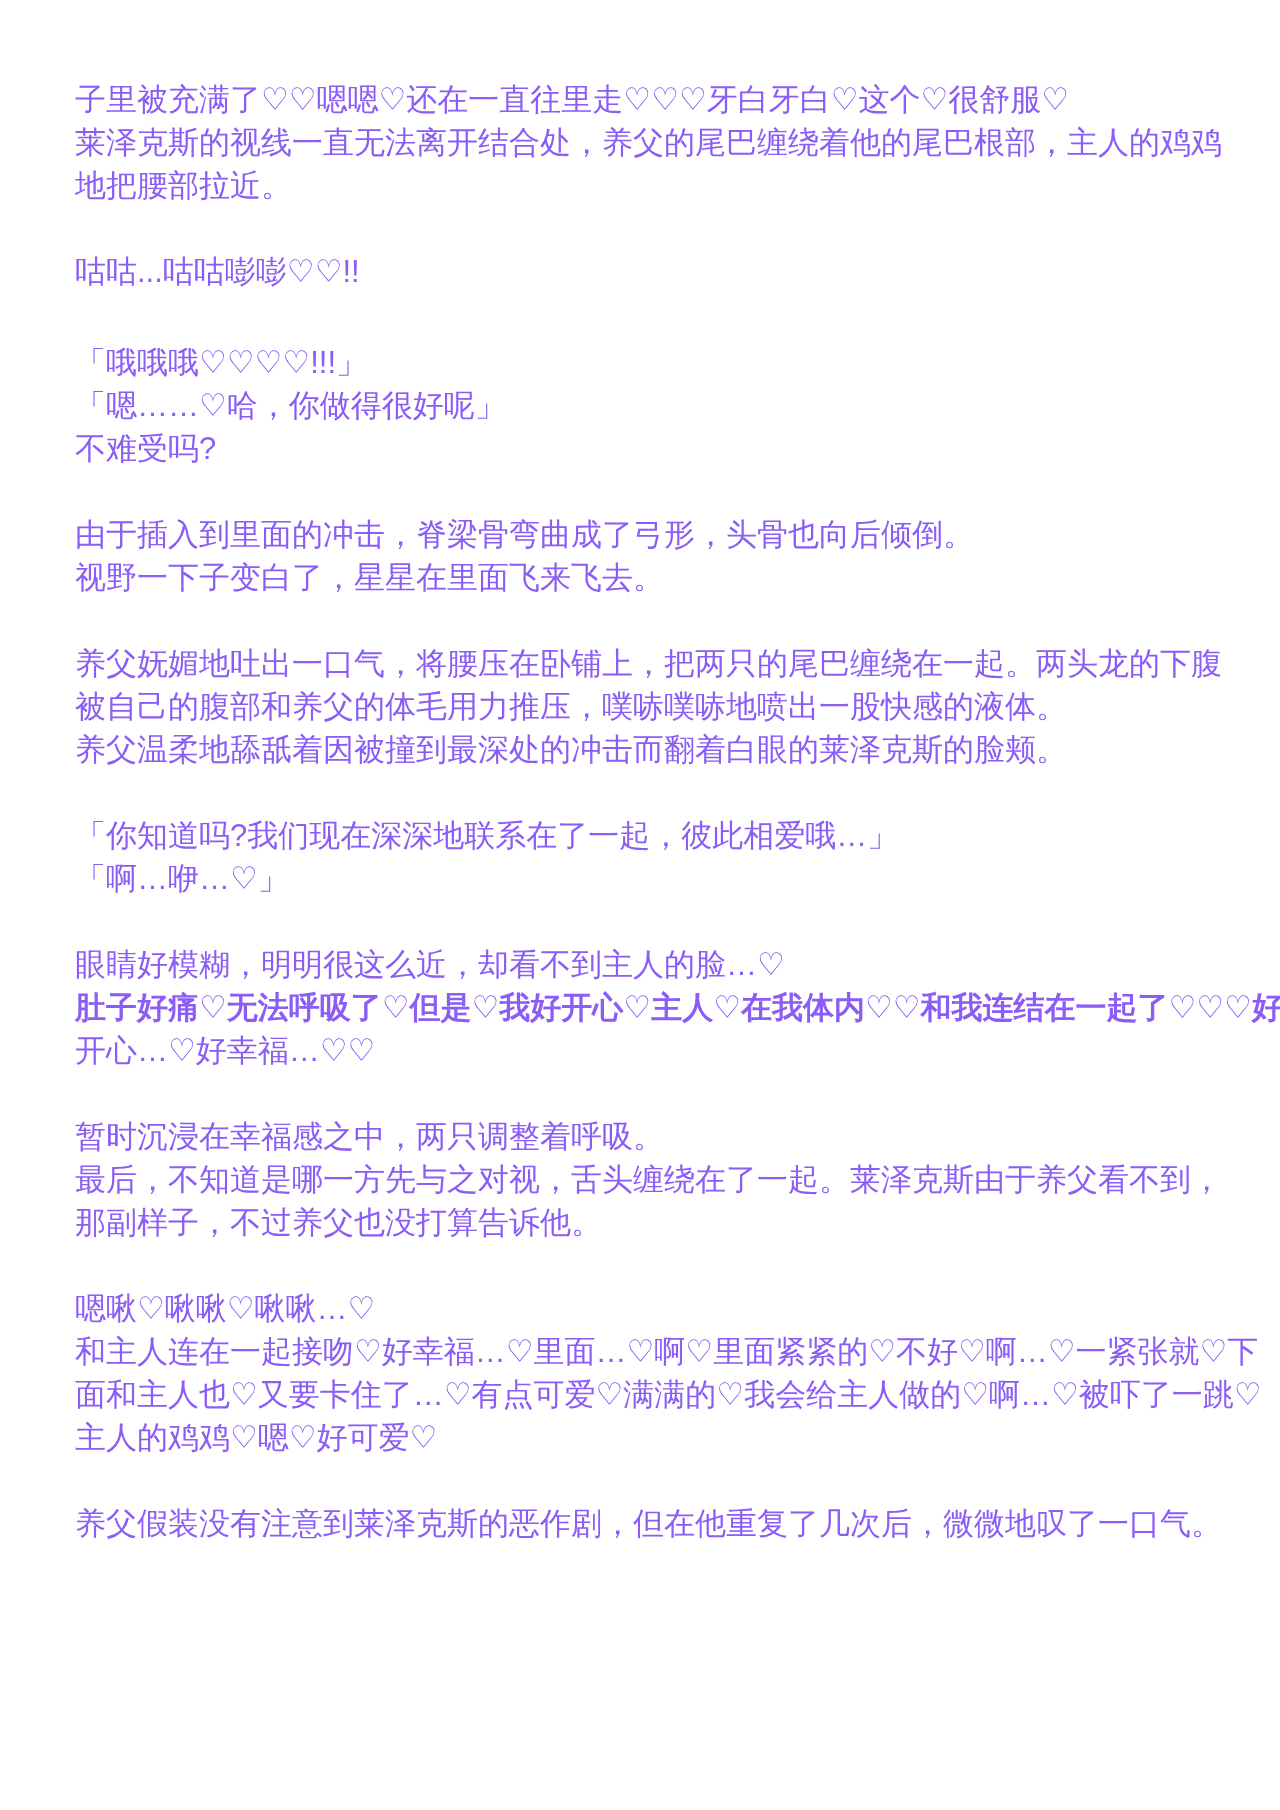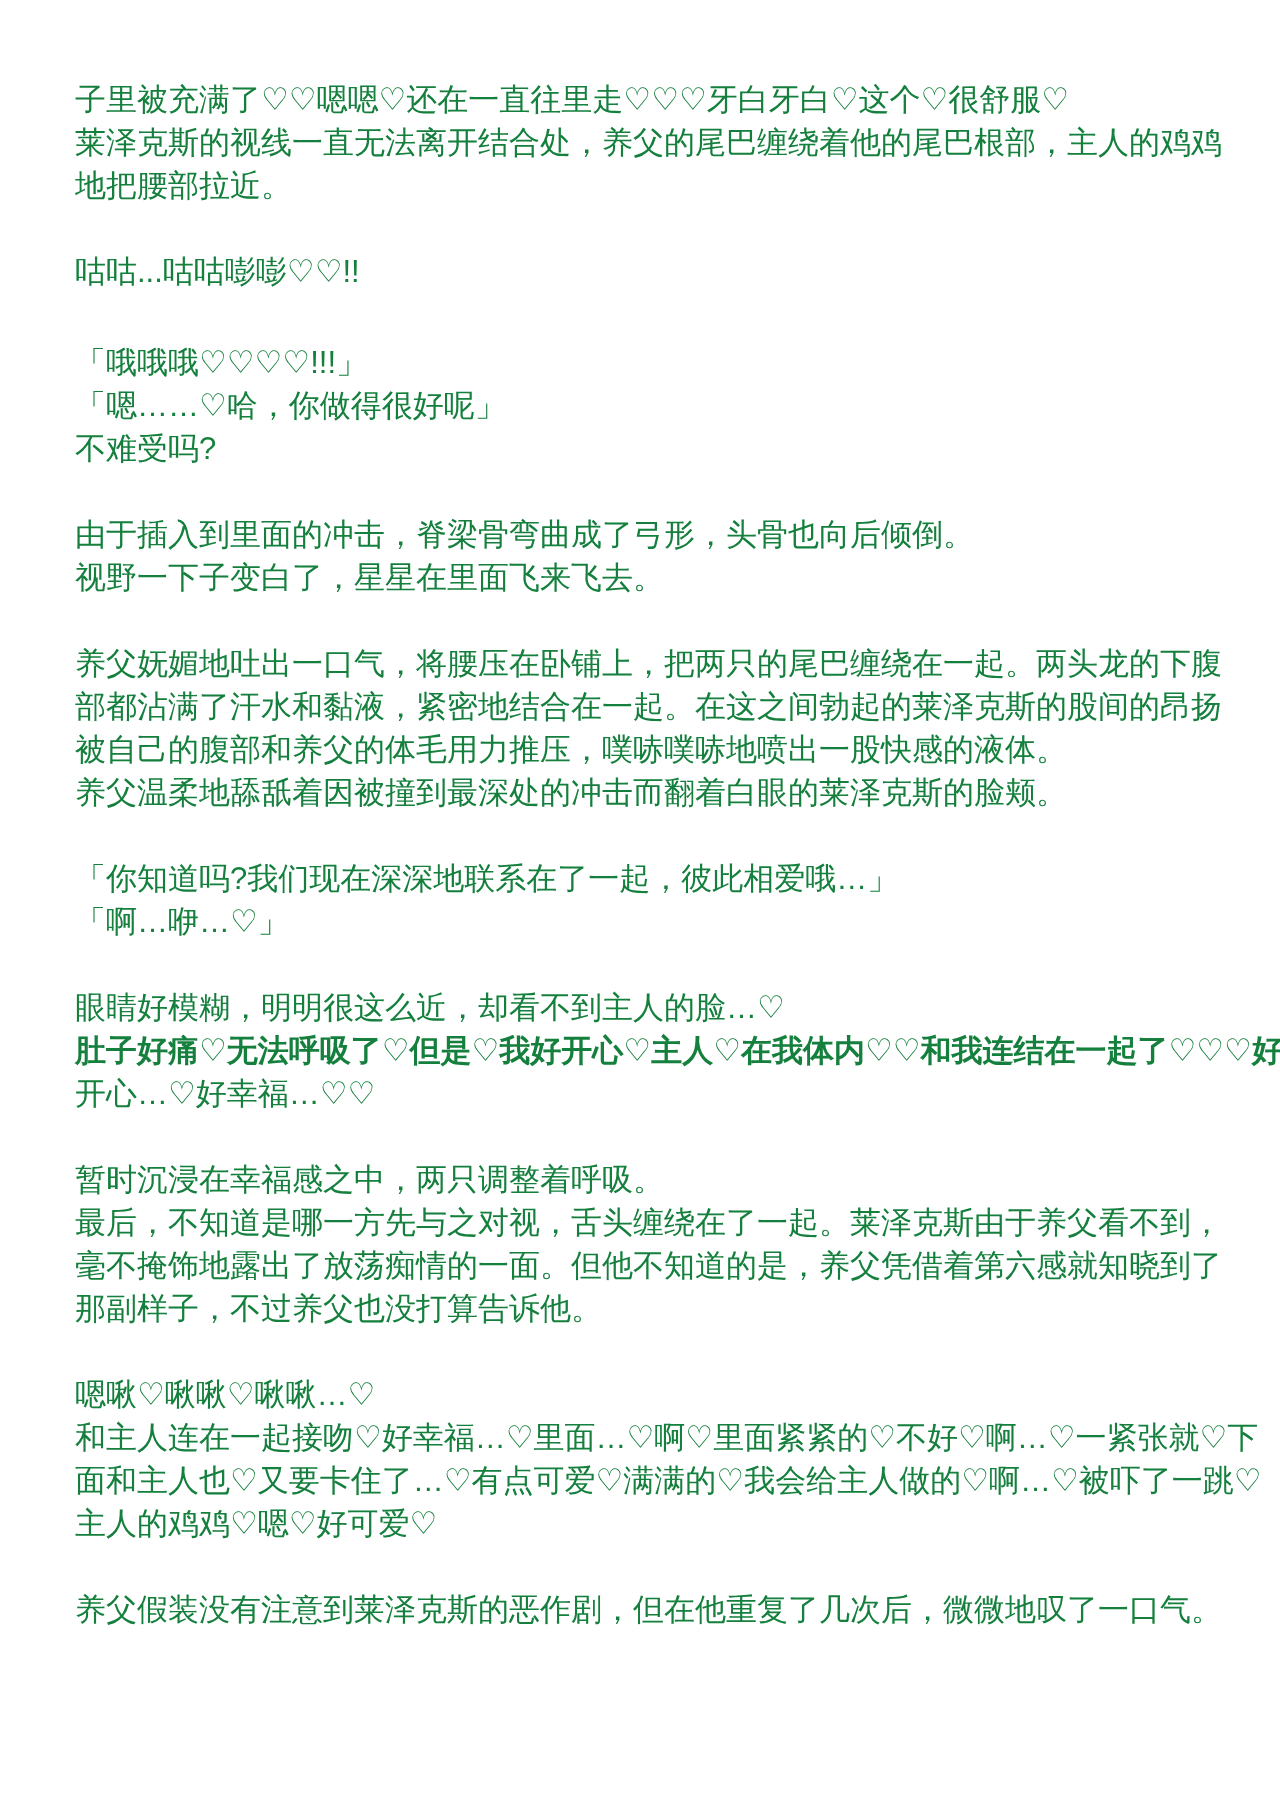--- a/index.html
+++ b/index.html
@@ -24,21 +24,21 @@
   .para {
     margin: 0 0 43px 0;
     padding: 0;
   }
   .line {
     font-size: 31px;
     line-height: 43px;
     height: 43px;
     white-space: pre;
     font-weight: 500;
-    color: #15803d;
+    color: #8b5cf6;
     letter-spacing: 0;
   }
 </style>
 </head>
 <body>
 
 <div class="page">
 
   <p class="para">
     <span class="line" style="display: block;">子里被充满了♡♡嗯嗯♡还在一直往里走♡♡♡牙白牙白♡这个♡很舒服♡</span>
@@ -56,40 +56,38 @@
     <span class="line" style="display: block;">不难受吗?</span>
   </p>
 
   <p class="para">
     <span class="line" style="display: block;">由于插入到里面的冲击，脊梁骨弯曲成了弓形，头骨也向后倾倒。</span>
     <span class="line" style="display: block;">视野一下子变白了，星星在里面飞来飞去。</span>
   </p>
 
   <p class="para">
     <span class="line" style="display: block;">养父妩媚地吐出一口气，将腰压在卧铺上，把两只的尾巴缠绕在一起。两头龙的下腹</span>
-    <span class="line" style="display: block;">部都沾满了汗水和黏液，紧密地结合在一起。在这之间勃起的莱泽克斯的股间的昂扬</span>
     <span class="line" style="display: block;">被自己的腹部和养父的体毛用力推压，噗哧噗哧地喷出一股快感的液体。</span>
     <span class="line" style="display: block;">养父温柔地舔舐着因被撞到最深处的冲击而翻着白眼的莱泽克斯的脸颊。</span>
   </p>
 
   <p class="para">
     <span class="line" style="display: block;">「你知道吗?我们现在深深地联系在了一起，彼此相爱哦…」</span>
     <span class="line" style="display: block;">「啊…咿…♡」</span>
   </p>
 
   <p class="para">
     <span class="line" style="display: block;">眼睛好模糊，明明很这么近，却看不到主人的脸…♡</span>
     <span class="line" style="display: block; font-weight: bold;">肚子好痛♡无法呼吸了♡但是♡我好开心♡主人♡在我体内♡♡和我连结在一起了♡♡♡好</span>
     <span class="line" style="display: block;">开心…♡好幸福…♡♡</span>
   </p>
 
   <p class="para">
     <span class="line" style="display: block;">暂时沉浸在幸福感之中，两只调整着呼吸。</span>
     <span class="line" style="display: block;">最后，不知道是哪一方先与之对视，舌头缠绕在了一起。莱泽克斯由于养父看不到，</span>
-    <span class="line" style="display: block;">毫不掩饰地露出了放荡痴情的一面。但他不知道的是，养父凭借着第六感就知晓到了</span>
     <span class="line" style="display: block;">那副样子，不过养父也没打算告诉他。</span>
   </p>
 
   <p class="para">
     <span class="line" style="display: block;">嗯啾♡啾啾♡啾啾…♡</span>
     <span class="line" style="display: block;">和主人连在一起接吻♡好幸福…♡里面…♡啊♡里面紧紧的♡不好♡啊…♡一紧张就♡下</span>
     <span class="line" style="display: block;">面和主人也♡又要卡住了…♡有点可爱♡满满的♡我会给主人做的♡啊…♡被吓了一跳♡</span>
     <span class="line" style="display: block;">主人的鸡鸡♡嗯♡好可爱♡</span>
   </p>
 

